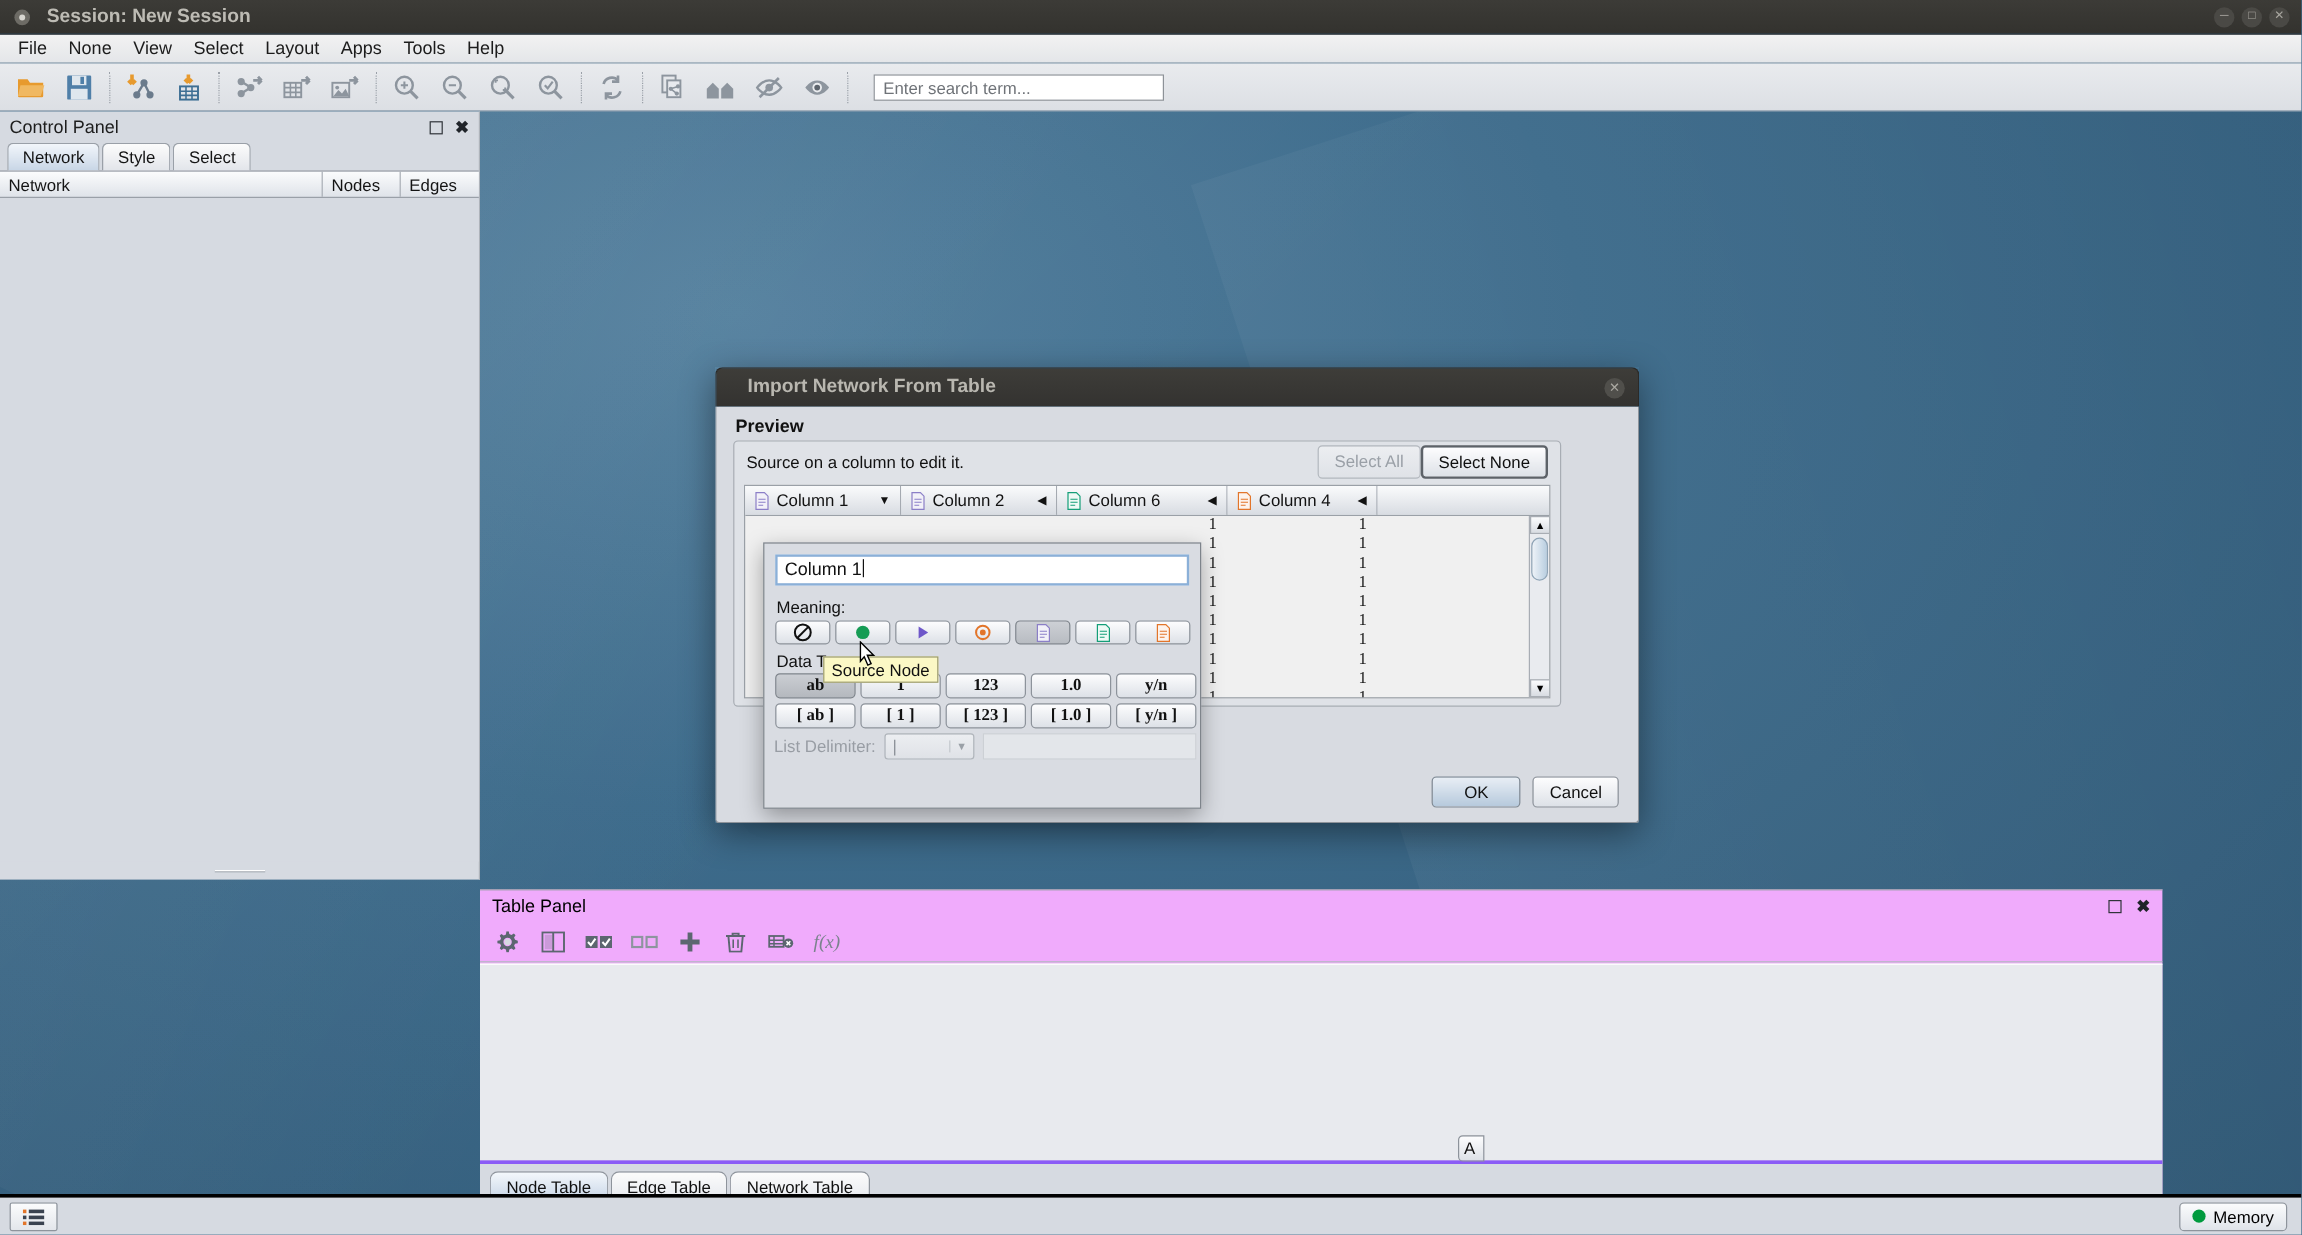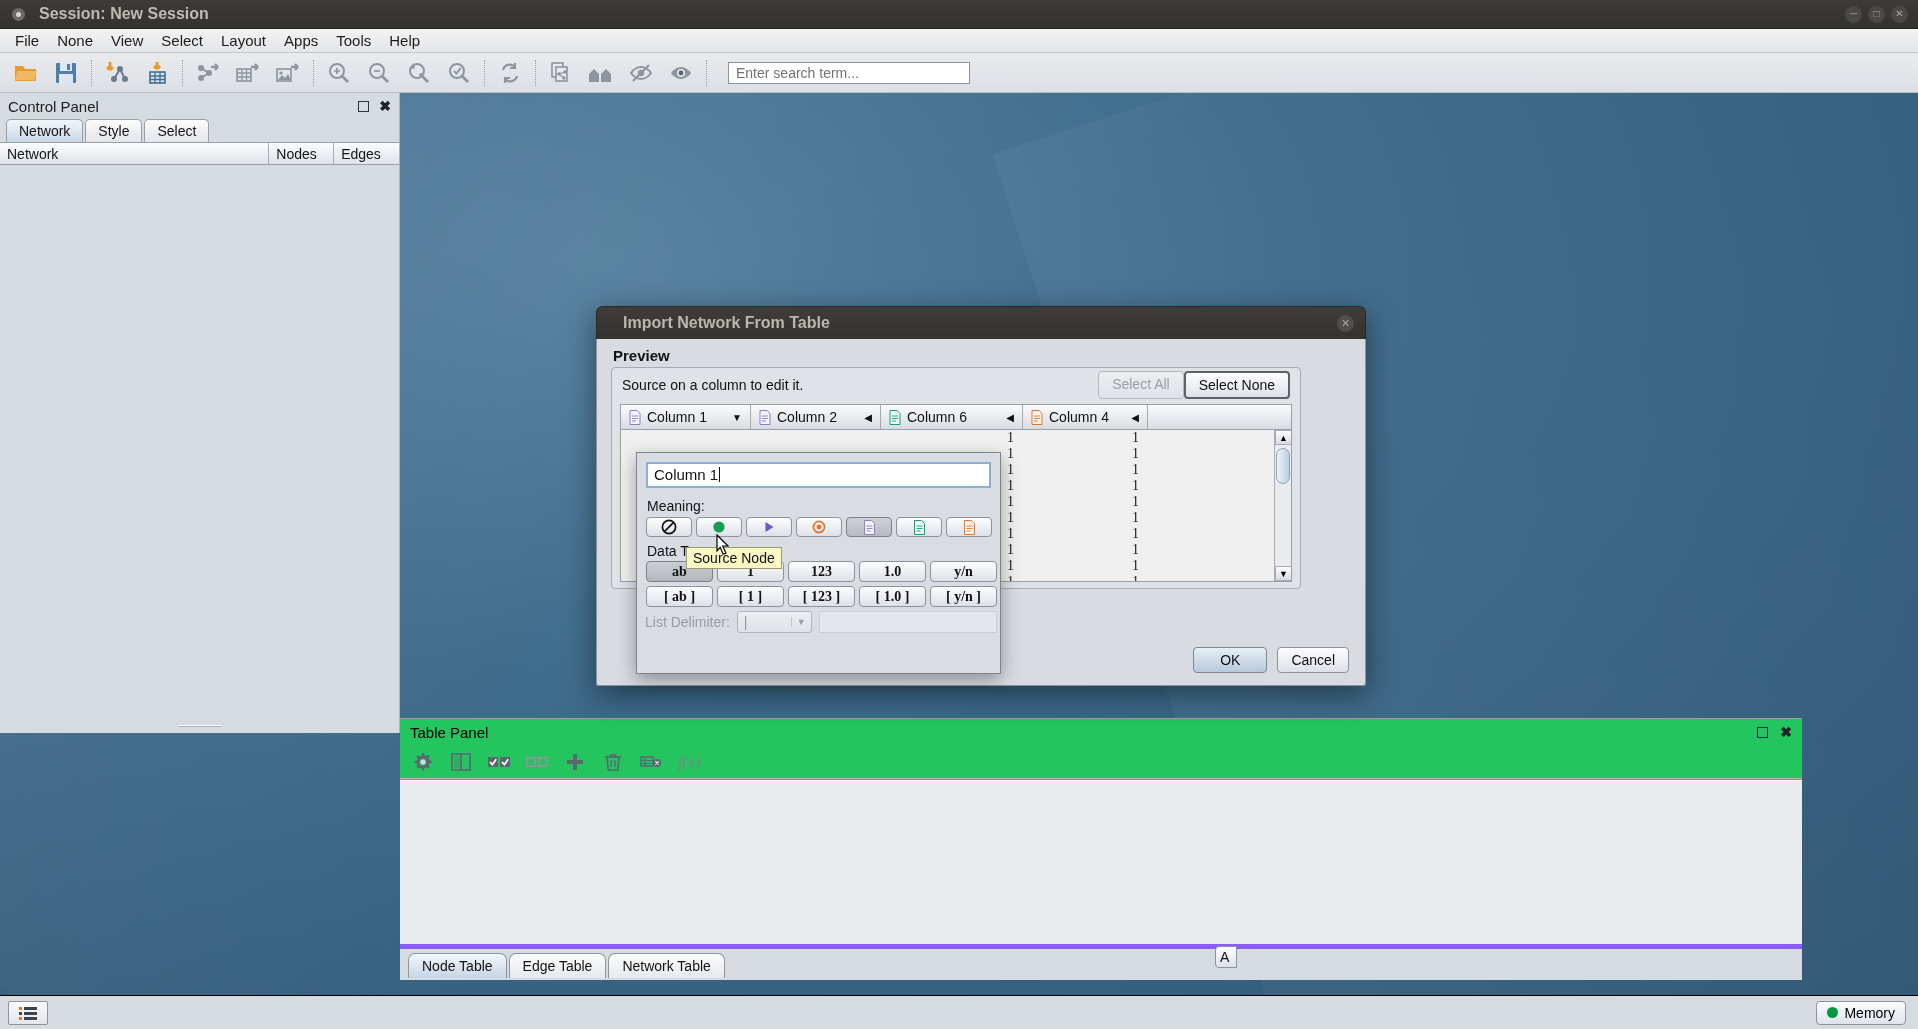--- a/index.html
+++ b/index.html
@@ -112,45 +112,45 @@
   }
   #cp-body{ position:absolute; left:0; top:73px; right:0; bottom:15px; background:#d6dae1;}
   #cp-grip{
     position:absolute; bottom:2px; left:0; width:400px; height:10px;
     display:flex;align-items:center;justify-content:center;
   }
   #cp-grip span{ width:42px;height:2px;background:#a9aeb6;border-top:1px solid #fff;}
 
   
   #table-panel{
-    position:absolute; left:400px; top:718px; width:1402px; height:262px;
-    background:#22c55e; border-top:1px solid #9aa0a8;
+    position:absolute; left:400px; top:741px; width:1402px; height:262px;
+    background:#f0abfc; border-top:1px solid #9aa0a8;
     z-index:5;
   }
   #tp-head{ height:26px; display:flex; align-items:center; padding:0 10px; font-size:15px;}
   #tp-head .tp-btns{ margin-left:auto; display:flex; gap:12px; align-items:center; }
   #tp-toolbar{ height:34px; display:flex; align-items:center; padding-left:10px; gap:12px;
     border-bottom:1px solid #b4b9c0;}
   .tp-ic{ width:26px;height:26px; display:flex;align-items:center;justify-content:center;}
   #tp-content{ position:absolute; left:0; top:61px; right:0; bottom:36px; background:#e8eaee;
     border-top:1px solid #fff;}
   #tp-tabs{ position:absolute; bottom:0; left:0; width:100%; height:36px;
     display:flex; align-items:flex-end; padding-left:8px; gap:2px;
-    background:#d6dae1; border-top:5px solid #8b5cf6;}
+    background:#d6dae1; border-top:3px solid #8b5cf6;}
   .tp-tab{
     padding:4px 13px; font-size:14px; border:1px solid #8e949c; border-bottom:none;
     border-radius:7px 7px 0 0; background:linear-gradient(#fcfcfc,#e6e9ee); color:#111;
     margin-bottom:2px;
   }
   .tp-tab.active{ background:linear-gradient(#f4f8fc,#c6d4e6); }
 
   
   #statusbar{
     position:absolute; left:0; bottom:0; width:1918px; height:34px;
-    background:#d6dae1; border-top:1px solid #000000;
+    background:#d6dae1; border-top:3px solid #000000;
     display:flex; align-items:center; z-index:6;margin-top:43px;
   }
   #sb-left{
     margin-left:8px; width:40px;height:24px;
     border:1px solid #8e949c; border-radius:2px;
     background:linear-gradient(#fbfcfd,#e3e6eb);
     display:flex;align-items:center;justify-content:center;
   }
   #sb-memory{
     margin-left:auto; margin-right:12px;

